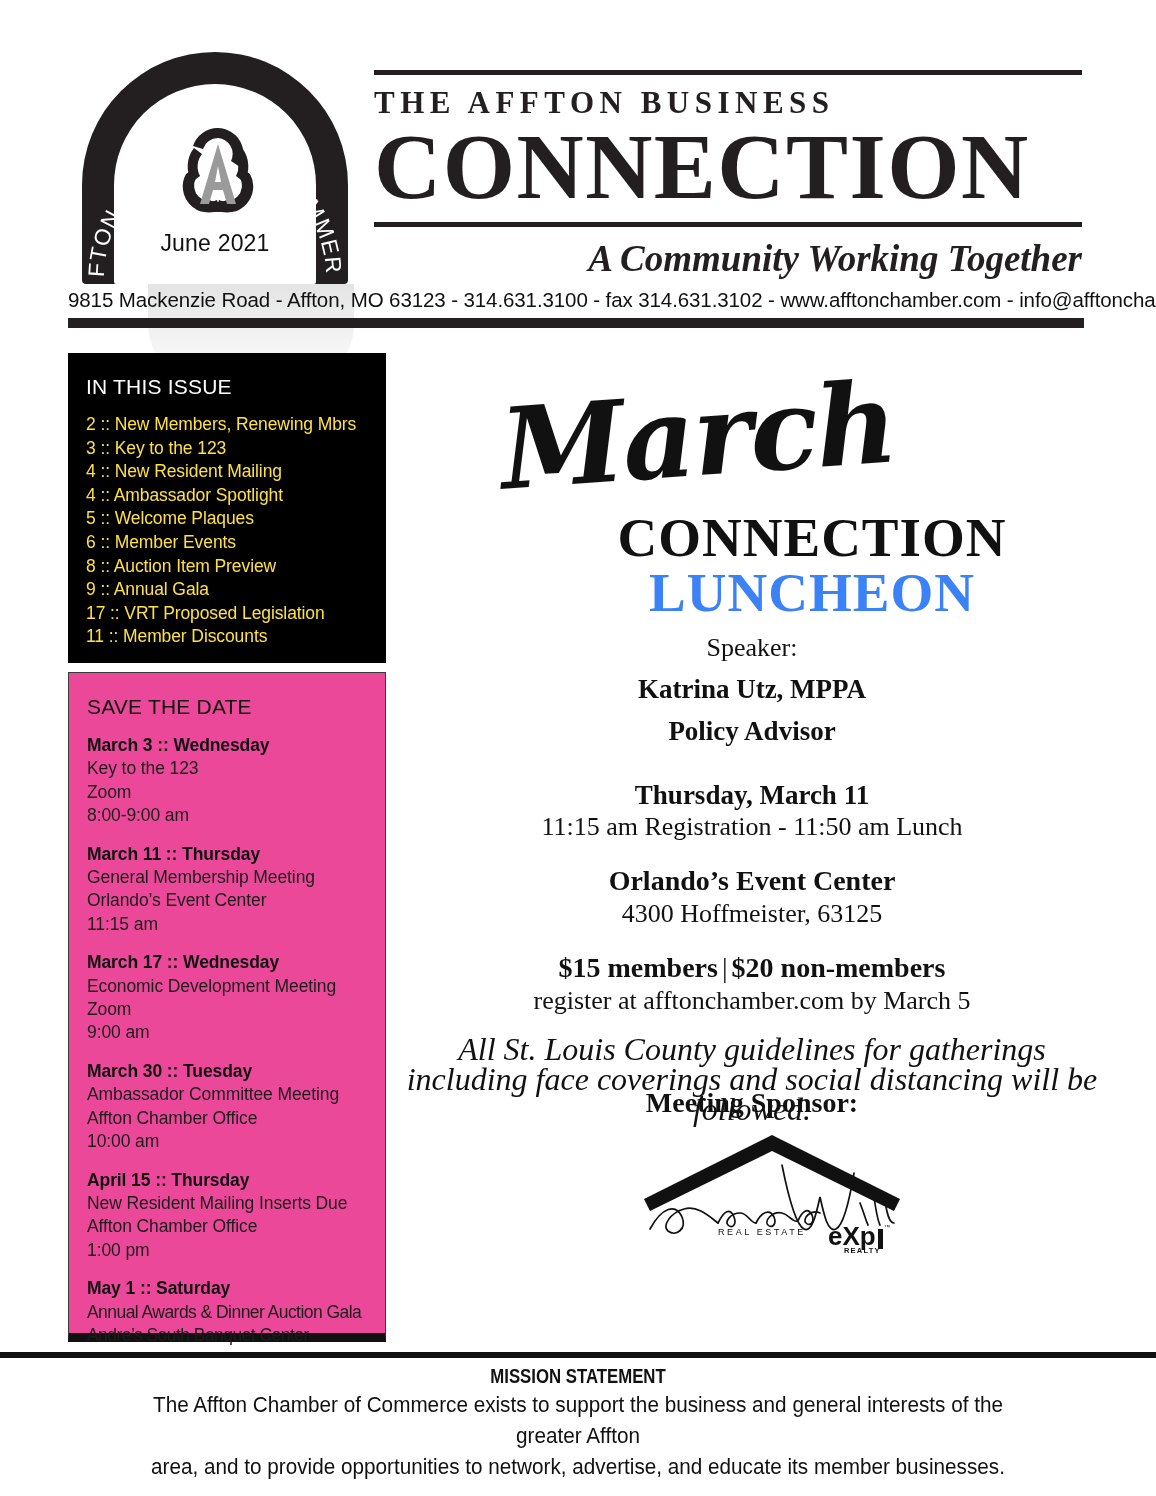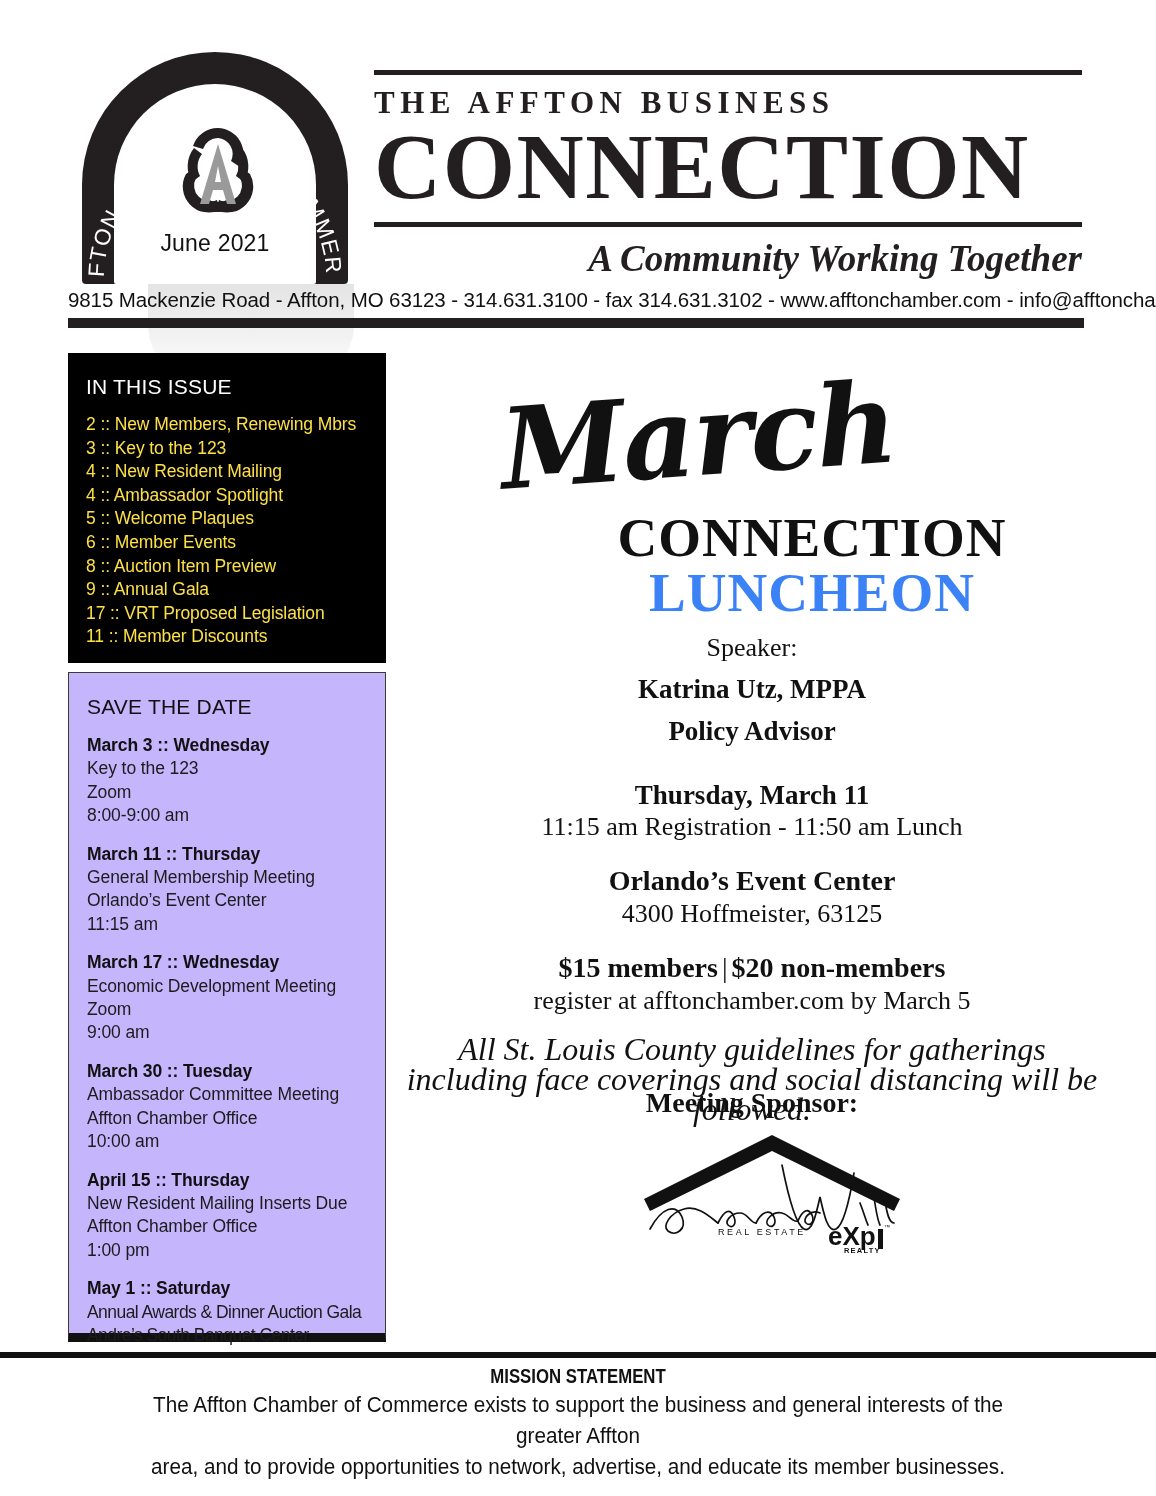--- a/index.html
+++ b/index.html
@@ -167,21 +167,21 @@
     line-height: 23.6px;
     font-weight: 300;
     letter-spacing: -0.1px;
   }
 
   .std-box {
     position: absolute;
     left: 68px; top: 672px;
     width: 318px;
     height: 670px;
-    background: #c4b5fd;
+    background: #ec4899;
     border: 1.5px solid #3a3a3a;
     border-bottom: 9px solid #111111;
     box-sizing: border-box;
     padding: 22px 0 0 18px;
   }
   .std-title {
     font-size: 21px;
     font-weight: 400;
     color: #111;
     letter-spacing: 0.2px;

